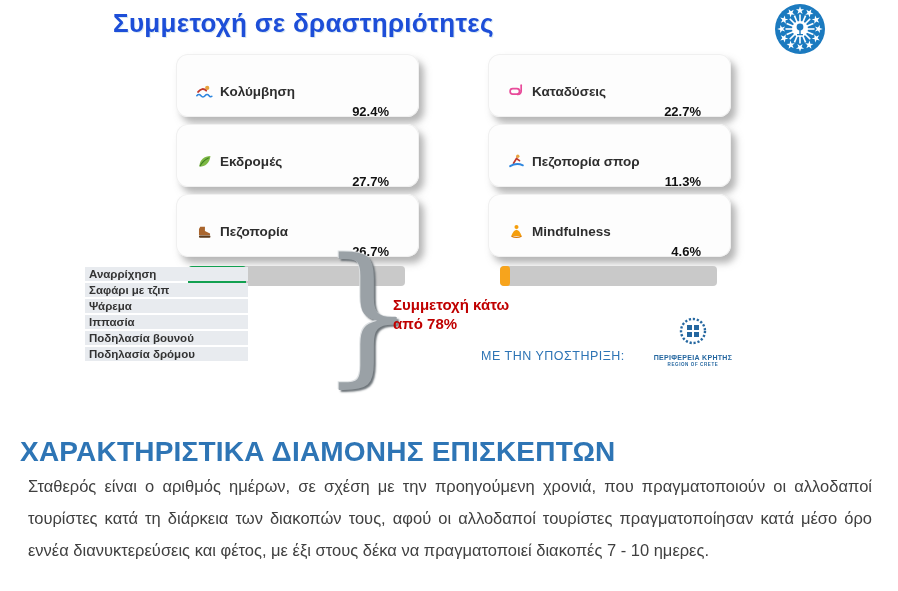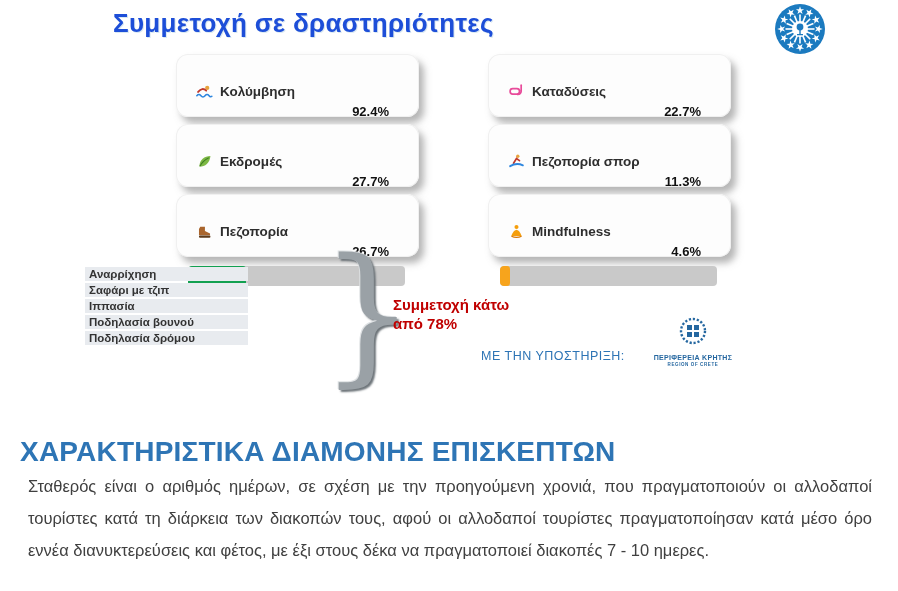--- a/index.html
+++ b/index.html
@@ -194,20 +194,21 @@
       <span class="a-pct">4.6%</span>
     </div>
     <div class="track">
       <div class="fill" style="width: 4.6%; background: rgb(247, 164, 28);"></div>
     </div>
   </div>
 
   <div class="low-list">
     <div class="low-row">Αναρρίχηση</div>
     <div class="low-row">Σαφάρι με τζιπ</div>
+    <div class="low-row">Ψάρεμα</div>
     <div class="low-row">Ιππασία</div>
     <div class="low-row">Ποδηλασία βουνού</div>
     <div class="low-row">Ποδηλασία δρόμου</div>
   </div>
   <div class="brace">}</div>
   <div class="low-caption">Συμμετοχή κάτω από 78%</div>
 
   <div class="support-label">ΜΕ ΤΗΝ ΥΠΟΣΤΗΡΙΞΗ:</div>
 
   <div class="region-logo">

